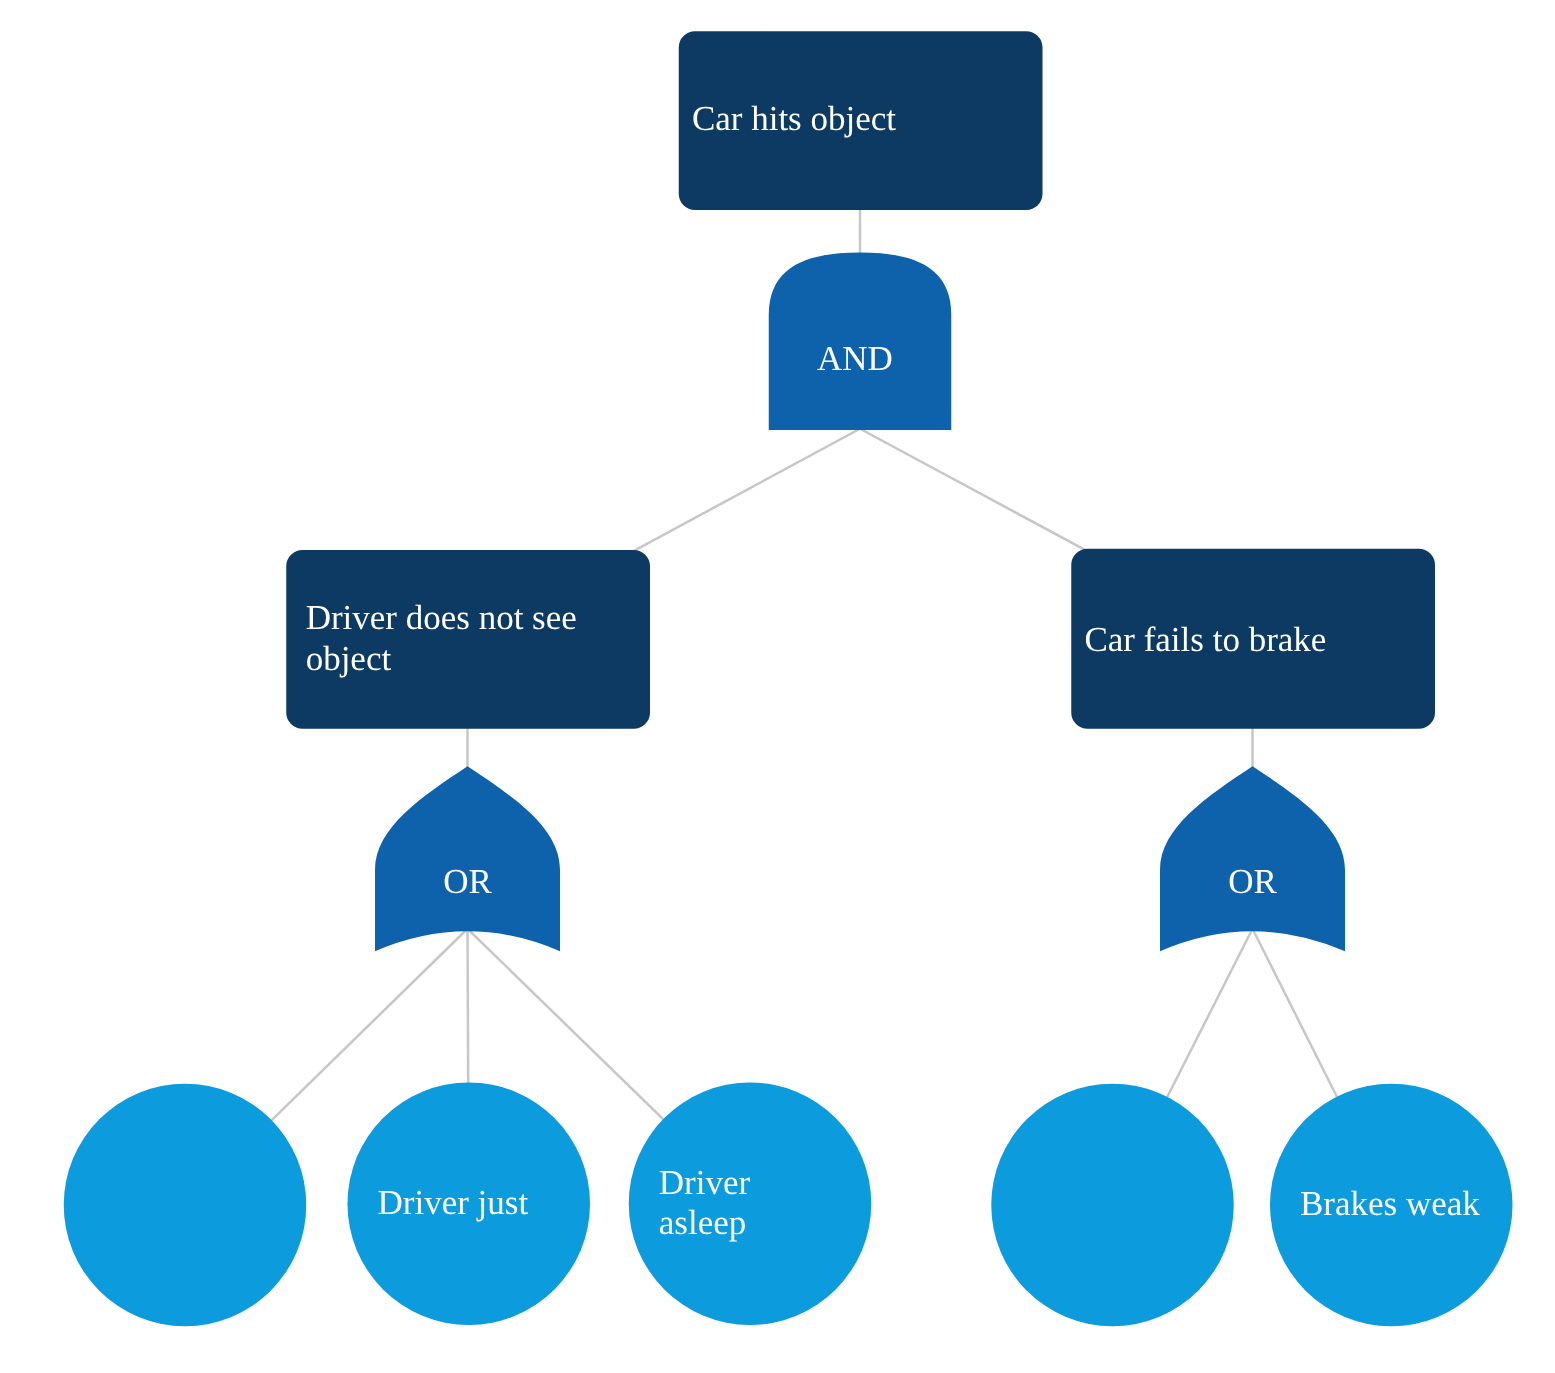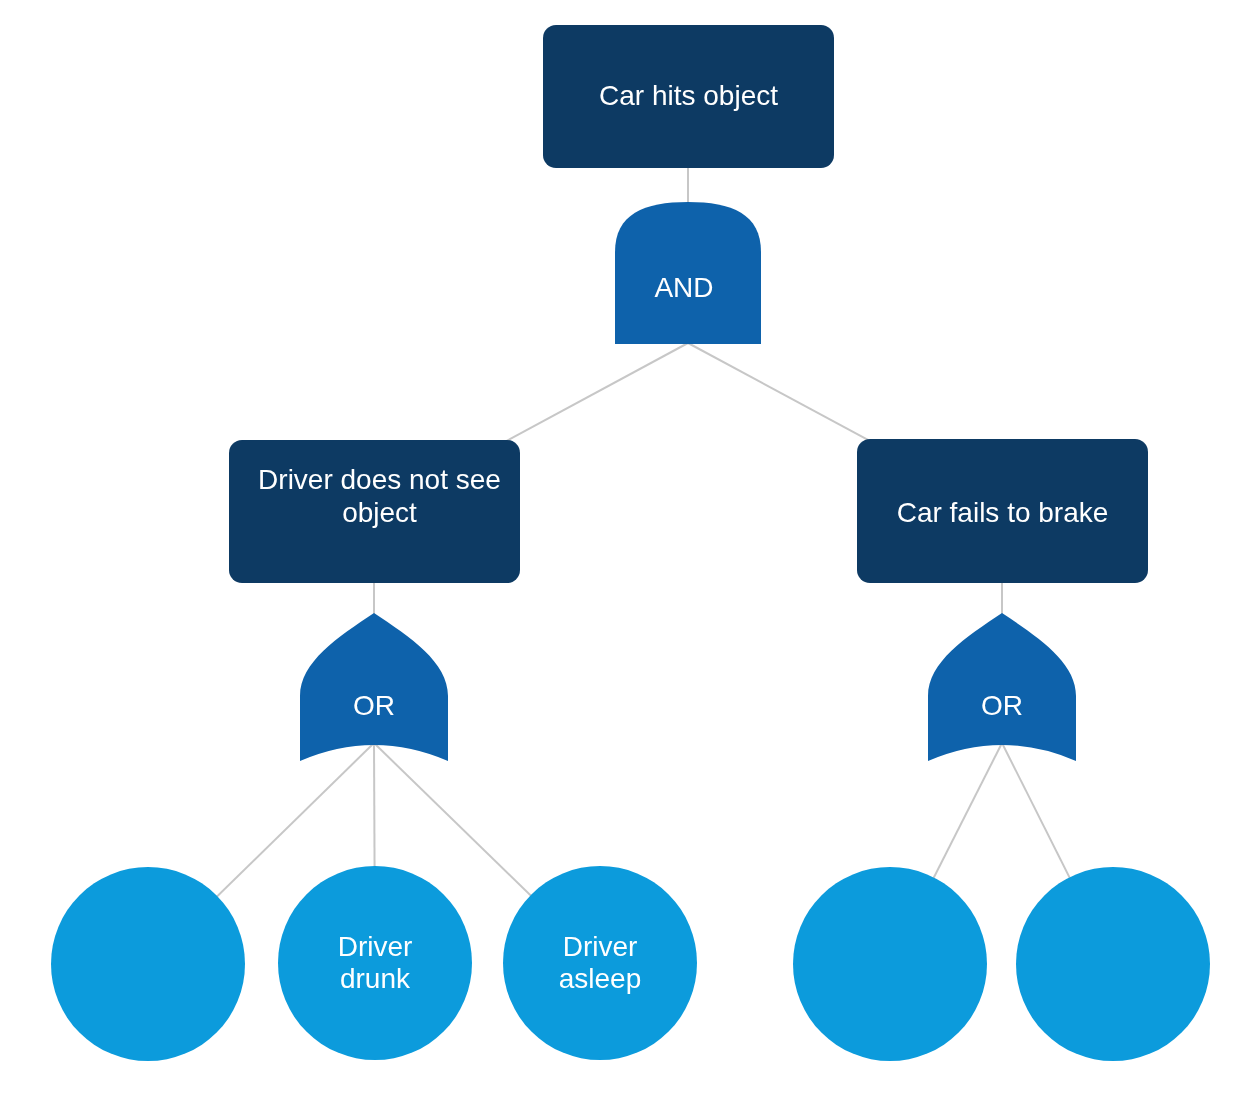--- a/index.html
+++ b/index.html
@@ -18,34 +18,35 @@
   .stage svg {
     position: absolute;
     left: 0;
     top: 0;
   }
   .label {
     position: absolute;
     display: flex;
     align-items: center;
     justify-content: center;
-    text-align: center;
+    text-align: left;
     color: #ffffff;
     font-size: 28px;
     line-height: 1.15;
     pointer-events: none;
+    font-family: Liberation Serif, serif;
   }
   .label .wrap { display: inline-block; }
   .box-wrap { width: 270px; }
   .circle-wrap { width: 146px; }
 
   
   .lb-top   { left: 543px; top: 25px;  width: 291px; height: 143px; }
   .lb-and   { left: 615px; top: 232px; width: 138px; height: 112px; }
-  .lb-left  { left: 229px; top: 425px; width: 301px; height: 143px; }
+  .lb-left  { left: 229px; top: 440px; width: 301px; height: 143px; }
   .lb-right { left: 857px; top: 439px; width: 291px; height: 148px; }
   .lb-orl   { left: 300px; top: 652px; width: 148px; height: 108px; }
   .lb-orr   { left: 928px; top: 652px; width: 148px; height: 108px; }
   .lb-c1    { left: 51px;   top: 867px; width: 194px; height: 194px; }
   .lb-c2    { left: 278px;  top: 866px; width: 194px; height: 194px; }
   .lb-c3    { left: 503px;  top: 866px; width: 194px; height: 194px; }
   .lb-c4    { left: 793px;  top: 867px; width: 194px; height: 194px; }
   .lb-c5    { left: 1016px; top: 867px; width: 194px; height: 194px; }
 </style>
 </head>
@@ -103,22 +104,25 @@
   <div class="label lb-orl">
     <span class="wrap">OR</span>
   </div>
 
   <div class="label lb-orr">
     <span class="wrap">OR</span>
   </div>
 
 
   <div class="label lb-c2">
-    <span class="wrap circle-wrap">Driver drunk</span>
+    <span class="wrap circle-wrap">Driver just</span>
   </div>
 
   <div class="label lb-c3">
     <span class="wrap circle-wrap">Driver asleep</span>
   </div>
 
 
+  <div class="label lb-c5">
+    <span class="wrap circle-wrap">Brakes weak</span>
+  </div>
 
 </div>
 
 </body></html>

